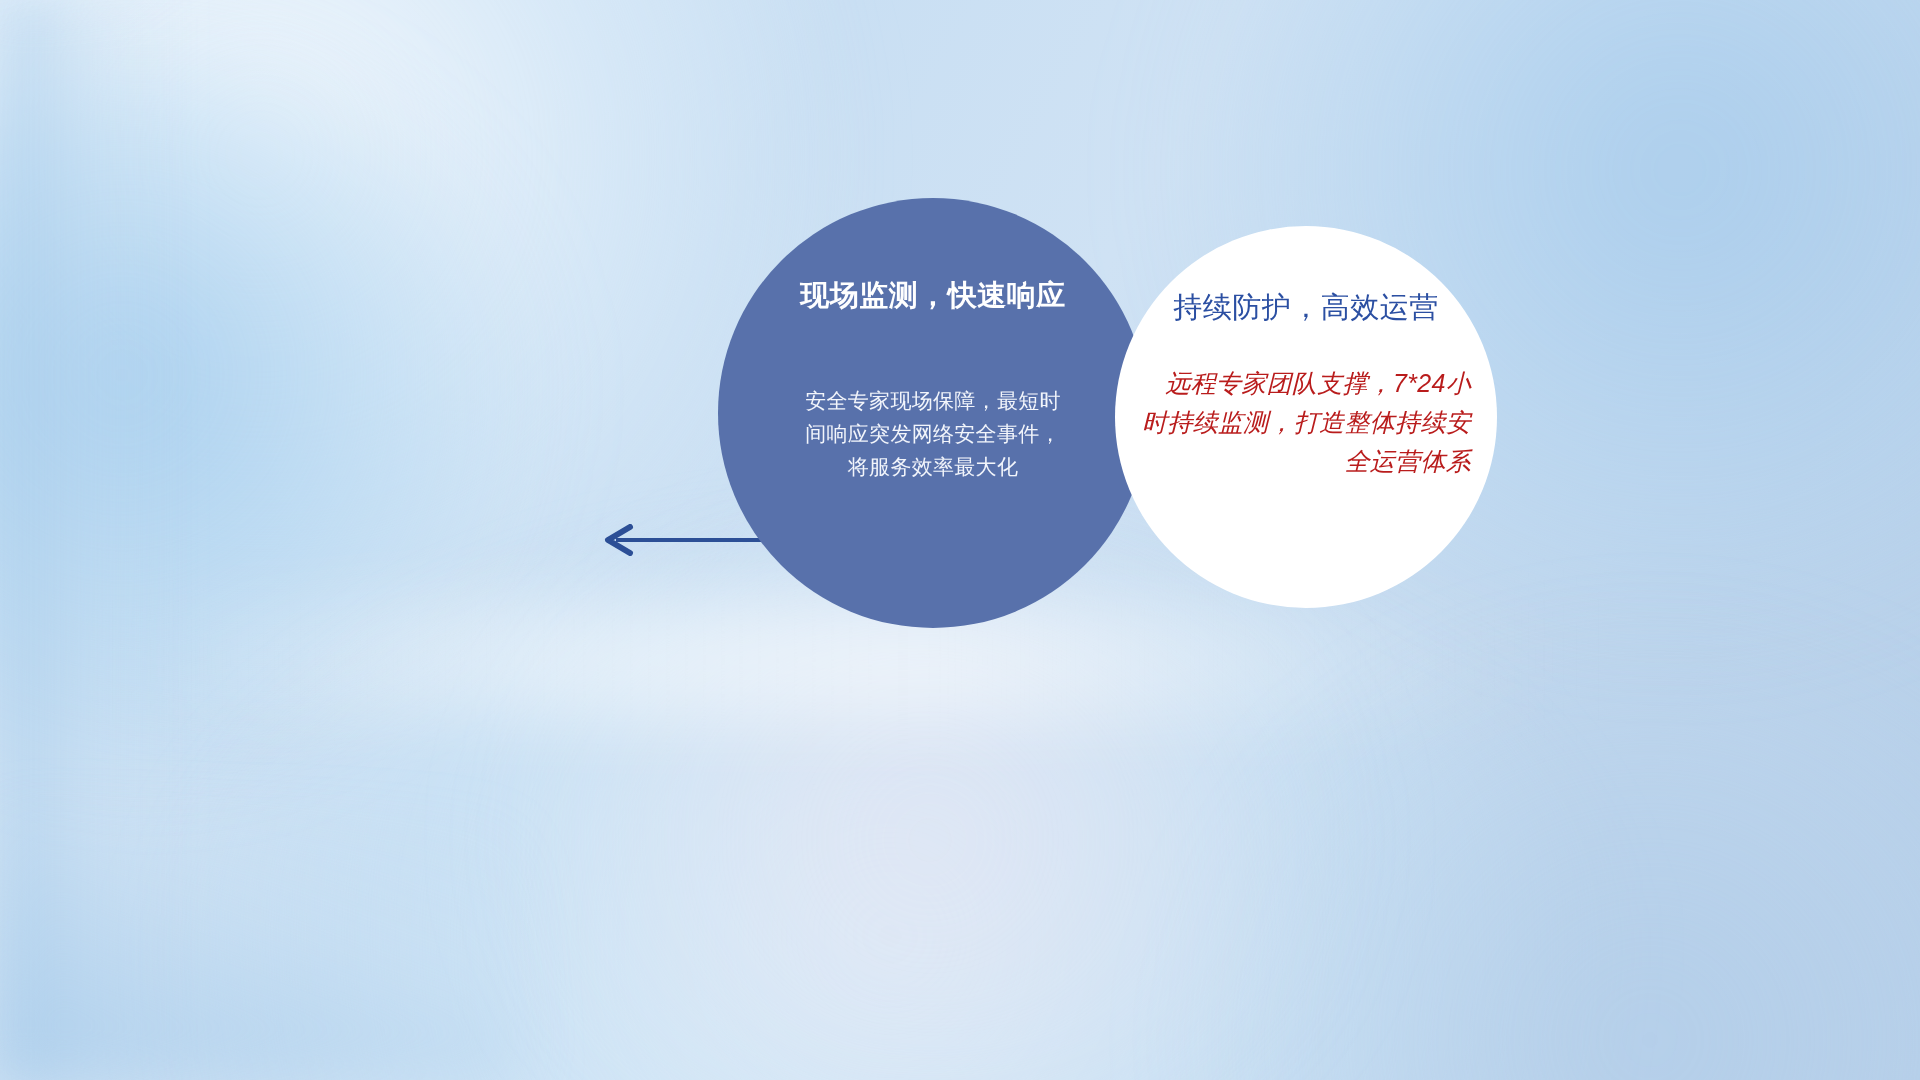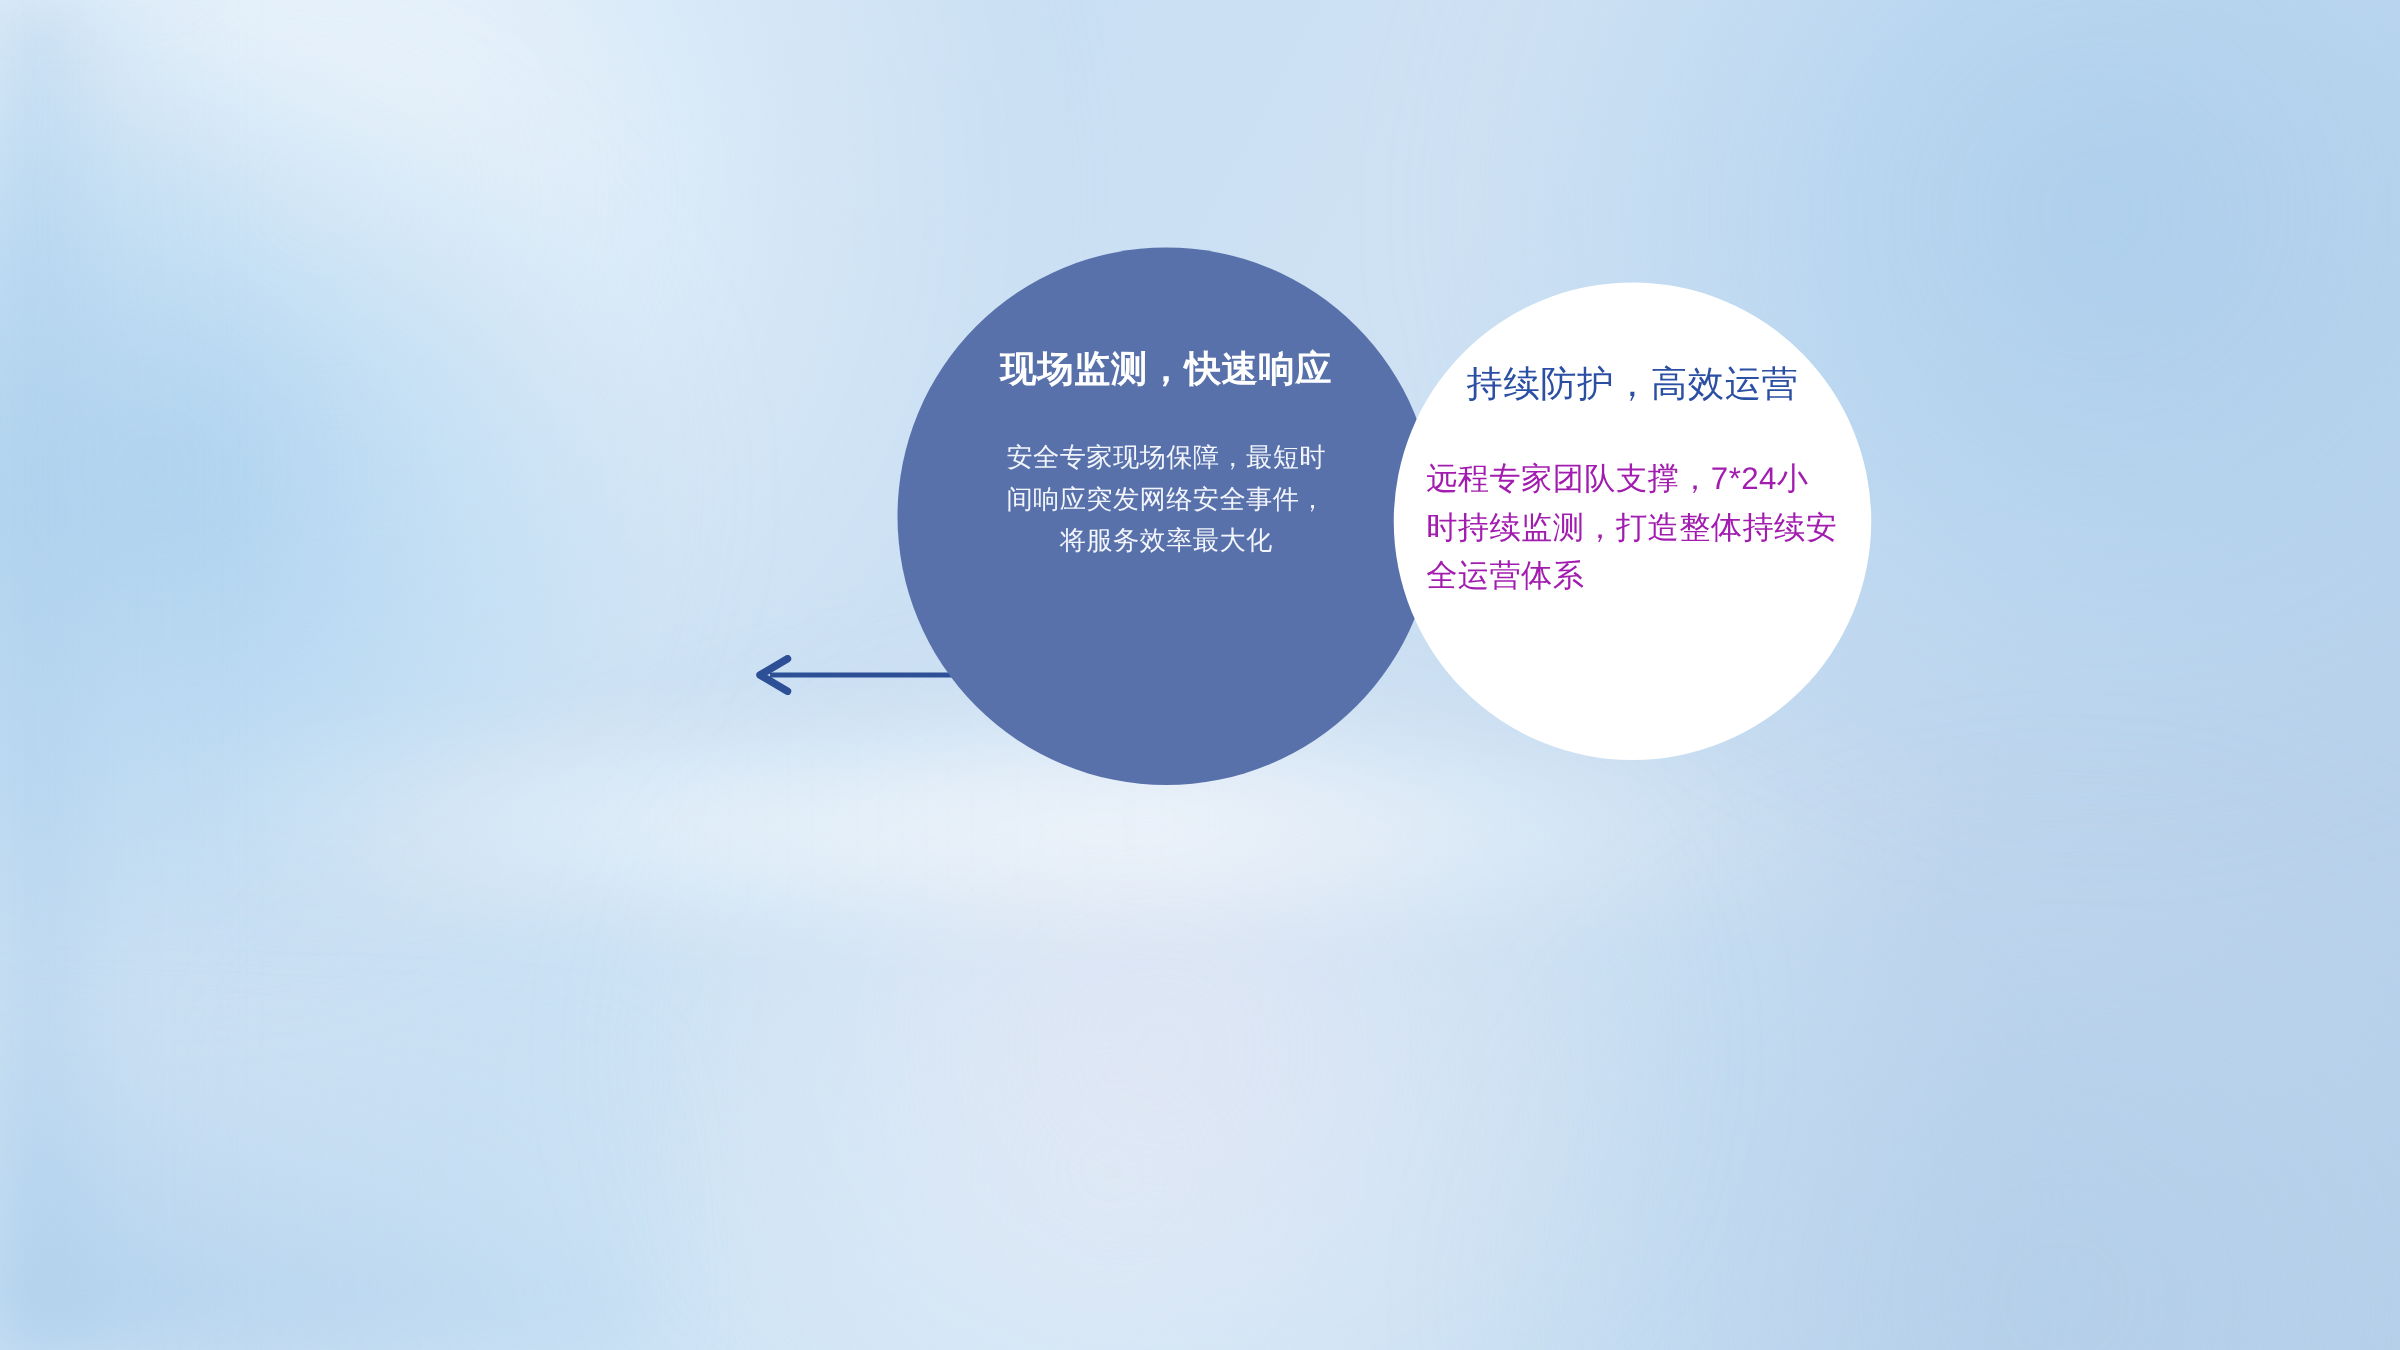--- a/index.html
+++ b/index.html
@@ -209,21 +209,21 @@
     padding-top: 78px;
     z-index: 2;
     box-shadow: 0 0 0 0 rgba(0,0,0,0);
   }
   .mid-title {
     font-size: 29px;
     font-weight: bold;
     color: #ffffff;
     letter-spacing: 0.5px;
     white-space: nowrap;
-    margin-bottom: 34px;
+    margin-bottom: 68px;
   }
   .mid-body {
     font-size: 21px;
     color: #f2f5fb;
     line-height: 1.58;
     text-align: center;
     width: 270px;
     letter-spacing: 0.3px;
   }
 
@@ -240,25 +240,26 @@
   .right-title {
     font-size: 29px;
     font-weight: normal;
     color: #2b4fa2;
     letter-spacing: 0.5px;
     white-space: nowrap;
     margin-bottom: 36px;
   }
   .right-body {
     font-size: 25px;
-    color: #a21caf;
+    color: #b91c1c;
     line-height: 1.56;
-    text-align: left;
+    text-align: right;
     width: 330px;
     letter-spacing: 0.3px;
+    font-style: italic;
   }
 </style>
 </head>
 <body>
 
 <div id="stage">
 
   <div class="bg-base"></div>
   <div class="bg-glow-tl"></div>
   <div class="bg-glow-left-blue"></div>

